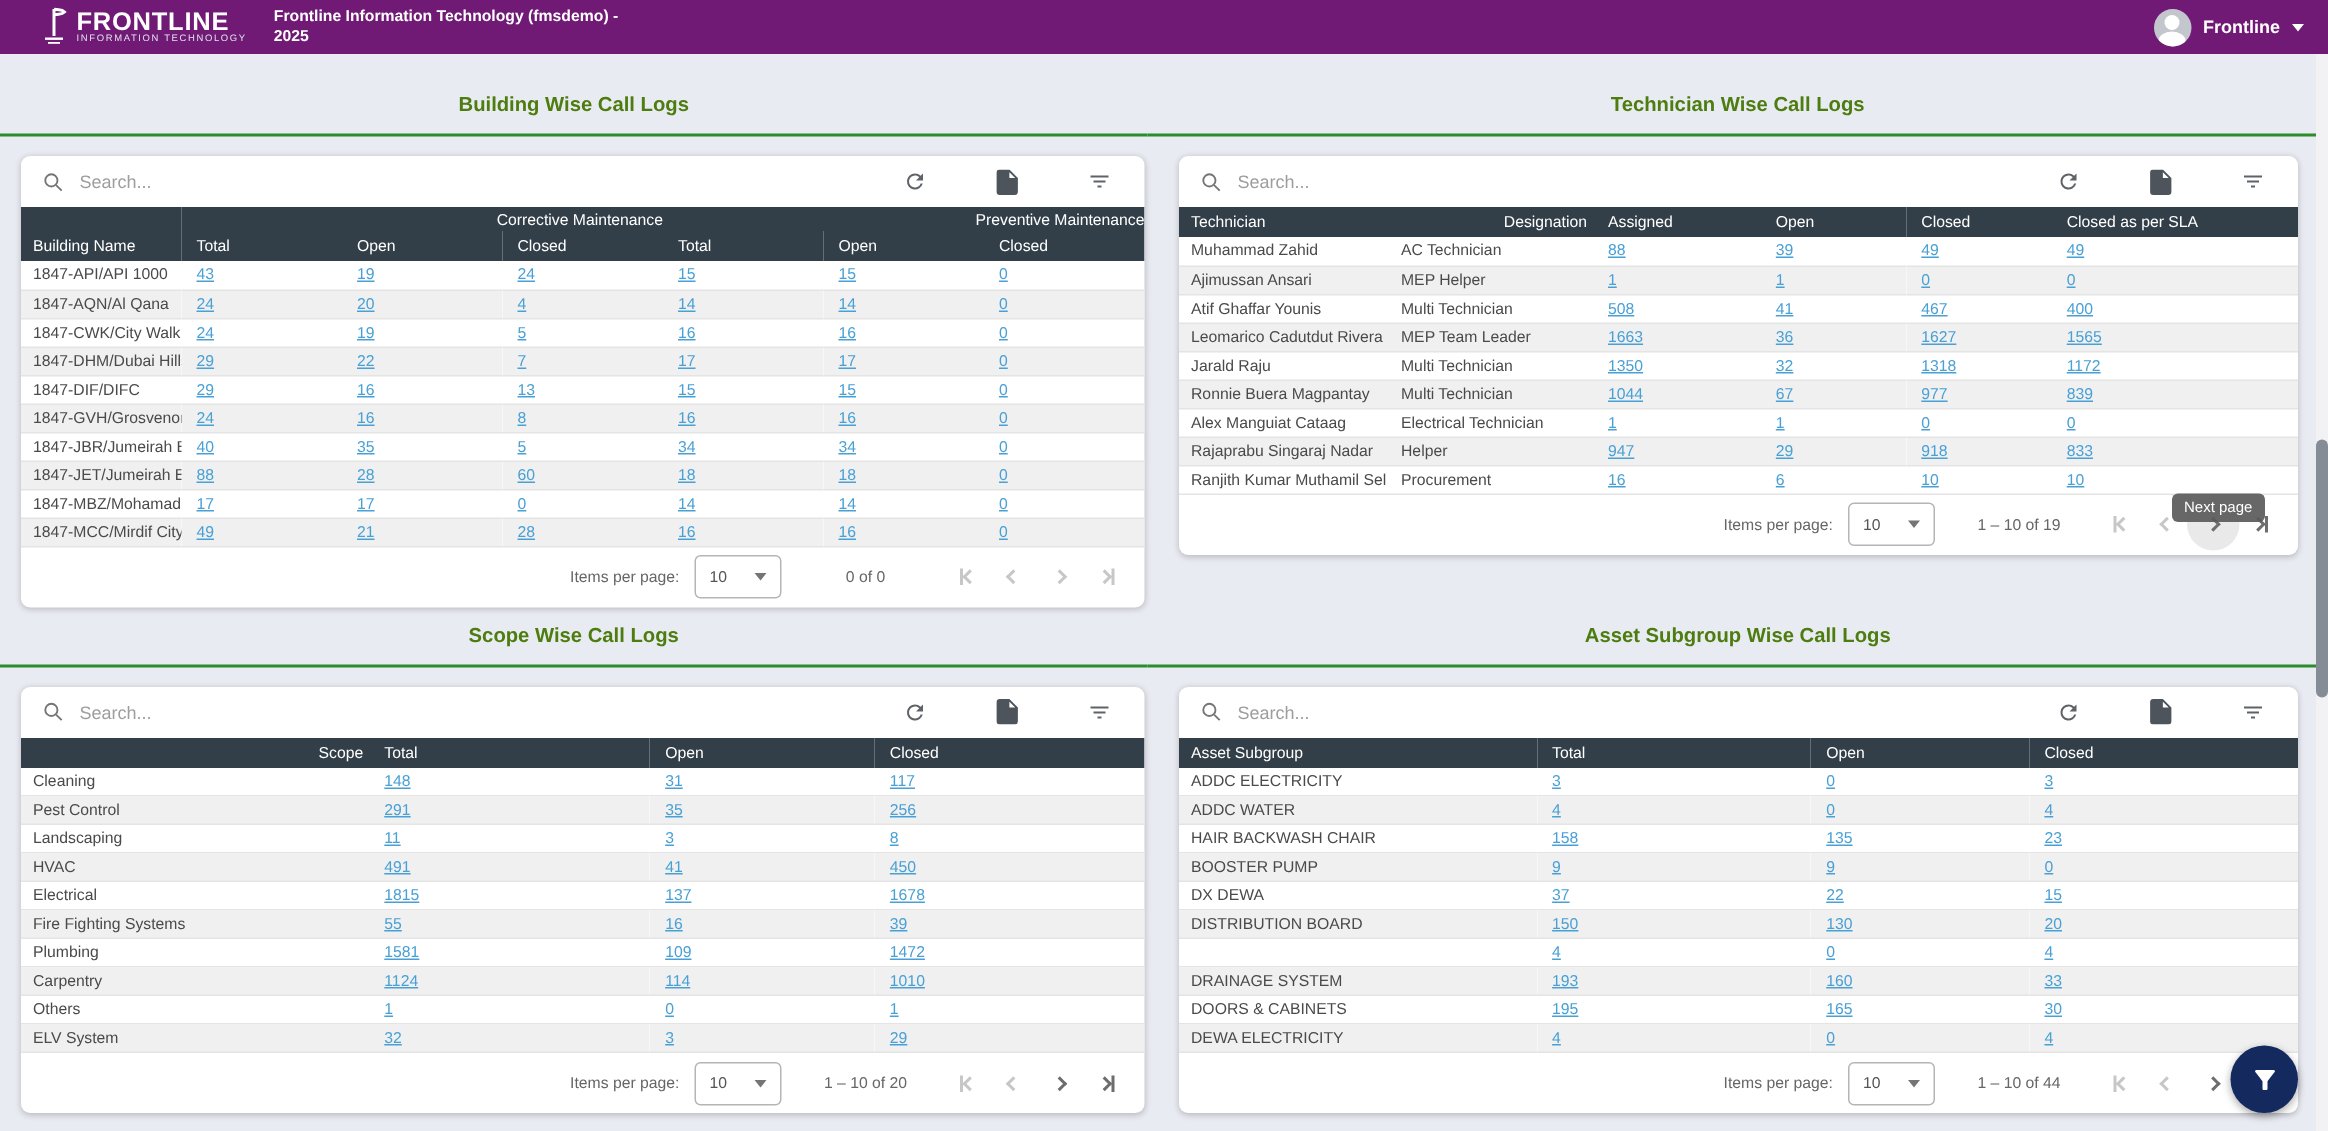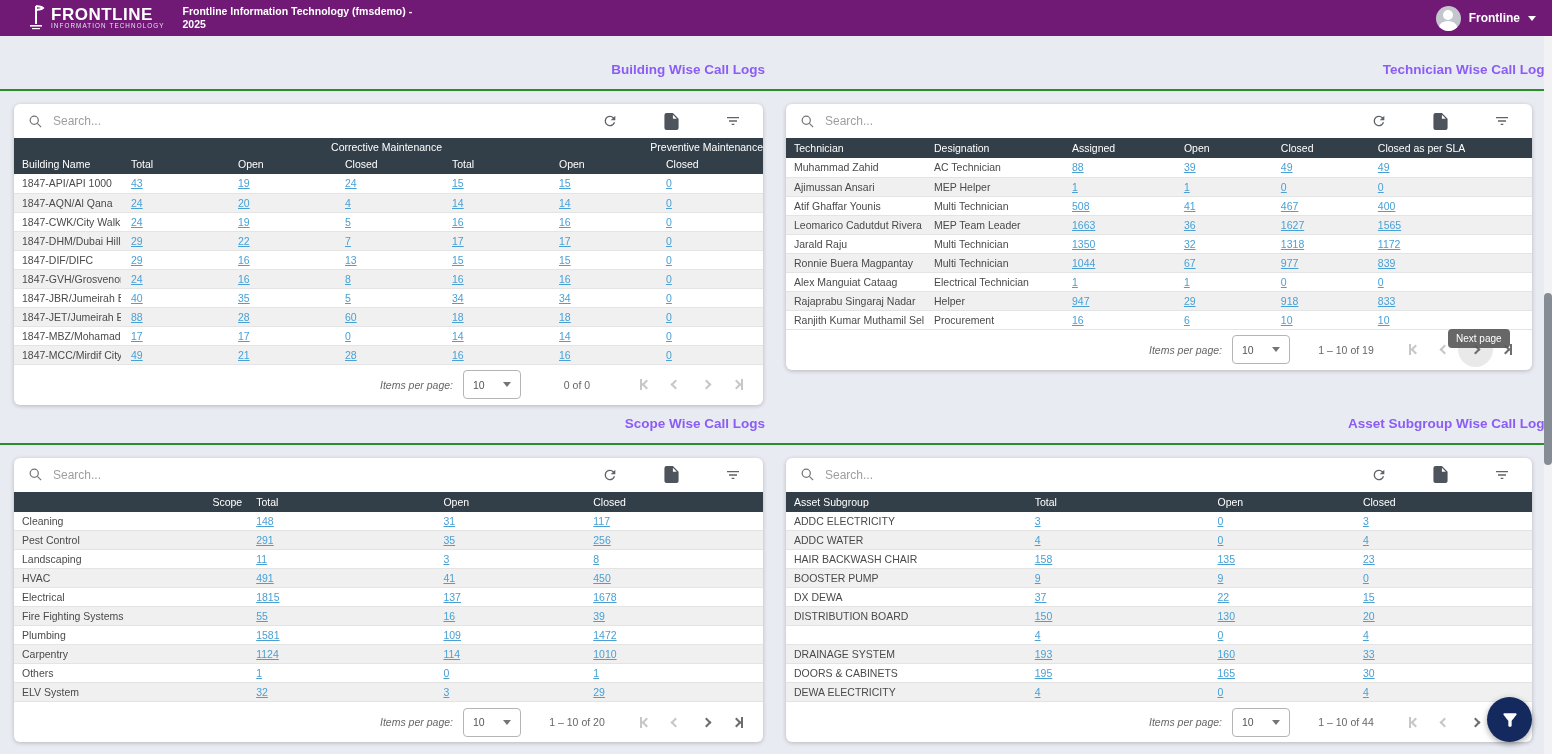--- a/index.html
+++ b/index.html
@@ -23,21 +23,21 @@
   .topbar-right { margin-left:auto; margin-right:16px; display:flex; align-items:center; gap:8px; cursor:pointer; }
   .avatar { width:25px; height:25px; border-radius:50%; background:#c3c7cd; position:relative; overflow:hidden; }
   .avatar::before { content:""; position:absolute; top:4px; left:7.5px; width:10px; height:10px; border-radius:50%; background:#fff; }
   .avatar::after  { content:""; position:absolute; top:15px; left:3.5px; width:18px; height:12px; border-radius:50%; background:#fff; }
   .user-name { color:#fff; font-size:12px; font-weight:bold; }
   .caret-down { width:0; height:0; border-left:4px solid transparent; border-right:4px solid transparent; border-top:5px solid #fff; }
 
   
   .main { position:absolute; top:36px; left:0; width:1552px; display:grid; grid-template-columns:765px 787px; }
   .panel { position:relative; }
-  .panel-title { text-align:right; font-size:13.5px; font-weight:bold; color:#8b5cf6; margin-top:26px; }
+  .panel-title { text-align:center; font-size:13.5px; font-weight:bold; color:#4d7c0f; margin-top:26px; }
   .row2 .panel-title { margin-top:11px; }
   .green-divider { border:none; border-top:2px solid #2a8c2a; margin-top:12px; width:100%; }
 
   .card { background:#fff; border-radius:6px; box-shadow:0 1px 4px rgba(0,0,0,.22); margin:13px 2px 0 14px; overflow:hidden; }
   .panel-right .card { margin:13px 20px 0 21px; }
 
   
   .toolbar { display:flex; align-items:center; height:34px; padding:0 22px 0 14px; gap:10px; }
   .toolbar svg { flex:none; }
   .search-input { border:none; outline:none; flex:1; font-size:12px; font-family:"Liberation Sans",sans-serif; color:#555; background:transparent; }
@@ -49,21 +49,21 @@
   thead th { background:#333f48; color:#fff; font-weight:normal; font-size:10.5px; text-align:left; padding:0 4px 0 10px; height:20px; }
   thead tr.group-row th { text-align:right; height:16px; padding:2px 0 0 0; }
   thead th:first-child { padding-left:8px;margin-top:40px; }
   tbody td { font-size:10.5px; color:#4a4a4a; height:19px; padding:0 4px 0 10px; border-bottom:1px solid #e4e4e4; white-space:nowrap; overflow:hidden; }
   tbody td:first-child { padding-left:8px; }
   tbody tr:nth-child(even) { background:#f0f0f0; }
   a.cell-link { color:#49a0d5; text-decoration:underline; cursor:pointer; }
 
   
   .paginator { display:flex; align-items:center; justify-content:flex-end; height:40px; padding-right:10px; font-size:10.5px; color:#666; }
-  .ipp-label { margin-right:10px;font-style:italic; }
+  .ipp-label { margin-right:10px; }
   .ipp-select { width:58px; height:29px; border:1px solid #b5b5b5; border-radius:4px; display:flex; align-items:center; padding:0 9px; cursor:pointer; color:#555; }
   .ipp-select .sel-caret { margin-left:auto; width:0; height:0; border-left:4.5px solid transparent; border-right:4.5px solid transparent; border-top:5px solid #757575; }
   .range { margin:0 22px 0 26px; min-width:60px; text-align:center; }
   .nav-btn { background:none; border:none; width:31px; height:31px; display:inline-flex; align-items:center; justify-content:center; cursor:pointer; color:#6d6d6d; position:relative; }
   .nav-btn.disabled { color:#c7c7c7; cursor:default; }
   .nav-btn.ripple::before { content:""; position:absolute; inset:-2px; background:#e9e9e9; border-radius:50%; }
   .chev { width:7px; height:7px; border-left:2px solid currentColor; border-bottom:2px solid currentColor; position:relative; z-index:1; }
   .chev.left { transform:rotate(45deg); }
   .chev.right { transform:rotate(225deg); }
   .pbar { width:2px; height:11px; background:currentColor; position:relative; z-index:1; }
@@ -292,21 +292,21 @@
         <span class="tb-icon">
             <svg width="16" height="16" viewBox="0 0 24 24" fill="#5f6368">
               <path d="M3 6h18v2H3zM6 11h12v2H6zM10 16h4v2h-4z"></path>
             </svg>
           </span>
       </div>
       <table>
         <thead>
             <tr>
               <th style="width: 18.5%;">Technician</th>
-              <th style="width: 18.5%;">Designation</th>
+              <th style="width: 18.5%; text-align: right;">Designation</th>
               <th style="width: 15%;">Assigned</th>
               <th style="width: 13%;">Open</th>
               <th style="width: 13%;">Closed</th>
               <th style="width: 22%;">Closed as per SLA</th>
             </tr>
           </thead>
         <tbody>
             <tr>
               <td>Muhammad Zahid</td>
               <td>AC Technician</td>

